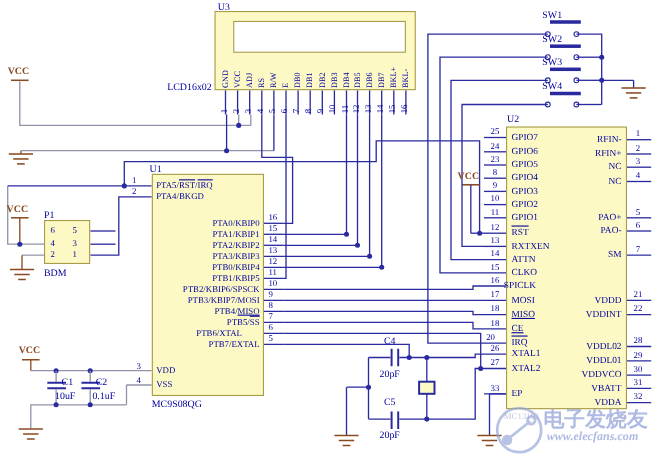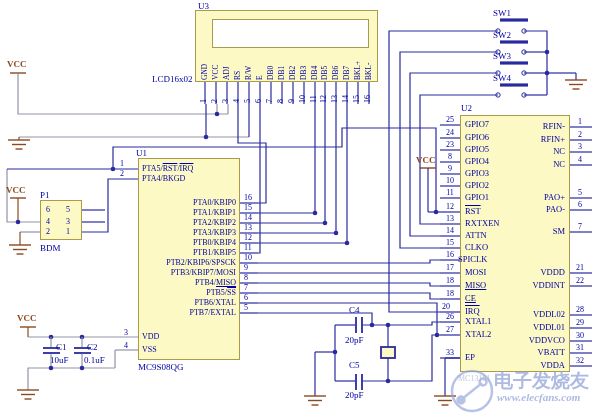--- a/index.html
+++ b/index.html
@@ -268,21 +268,21 @@
       <div class="pin" style="left: auto; top: 248px; right: 364px;"><span>PTB1/KBIP5</span></div>
       <div class="num" style="left: 244px; top: 244px;">11</div>
       <div class="pin" style="left: auto; top: 258px; right: 364px;"><span>PTB2/KBIP6/SPSCK</span></div>
       <div class="num" style="left: 244px; top: 254px;">10</div>
       <div class="pin" style="left: auto; top: 268px; right: 364px;"><span>PTB3/KBIP7/MOSI</span></div>
       <div class="num" style="left: 244px; top: 264px;">9</div>
       <div class="pin" style="left: auto; top: 278px; right: 364px;"><span>PTB4/</span><span class="un">MISO</span></div>
       <div class="num" style="left: 244px; top: 274px;">8</div>
       <div class="pin" style="left: auto; top: 288px; right: 364px;"><span>PTB5/</span><span class="ov">SS</span></div>
       <div class="num" style="left: 244px; top: 284px;">7</div>
-      <div class="pin" style="left: auto; top: 298px; right: 364px; margin-left: 15px;"><span>PTB6/XTAL</span></div>
+      <div class="pin" style="left: auto; top: 298px; right: 380px; margin-left: 15px;"><span>PTB6/XTAL</span></div>
       <div class="num" style="left: 244px; top: 294px;">6</div>
       <div class="pin" style="left: auto; top: 308px; right: 364px;"><span>PTB7/EXTAL</span></div>
       <div class="num" style="left: 244px; top: 304px;">5</div>
       <div class="pin" style="left: 142px; top: 164px;"><span>PTA5/</span><span class="ov">RST</span><span>/</span><span class="ov">IRQ</span></div>
       <div class="num" style="left: 120px; top: 160px;">1</div>
       <div class="pin" style="left: 142px; top: 174px;"><span>PTA4/BKGD</span></div>
       <div class="num" style="left: 120px; top: 170px;">2</div>
       <div class="pin" style="left: 142px; top: 332px;">VDD</div>
       <div class="num" style="left: 124px; top: 329px;">3</div>
       <div class="pin" style="left: 142px; top: 345px;">VSS</div>

